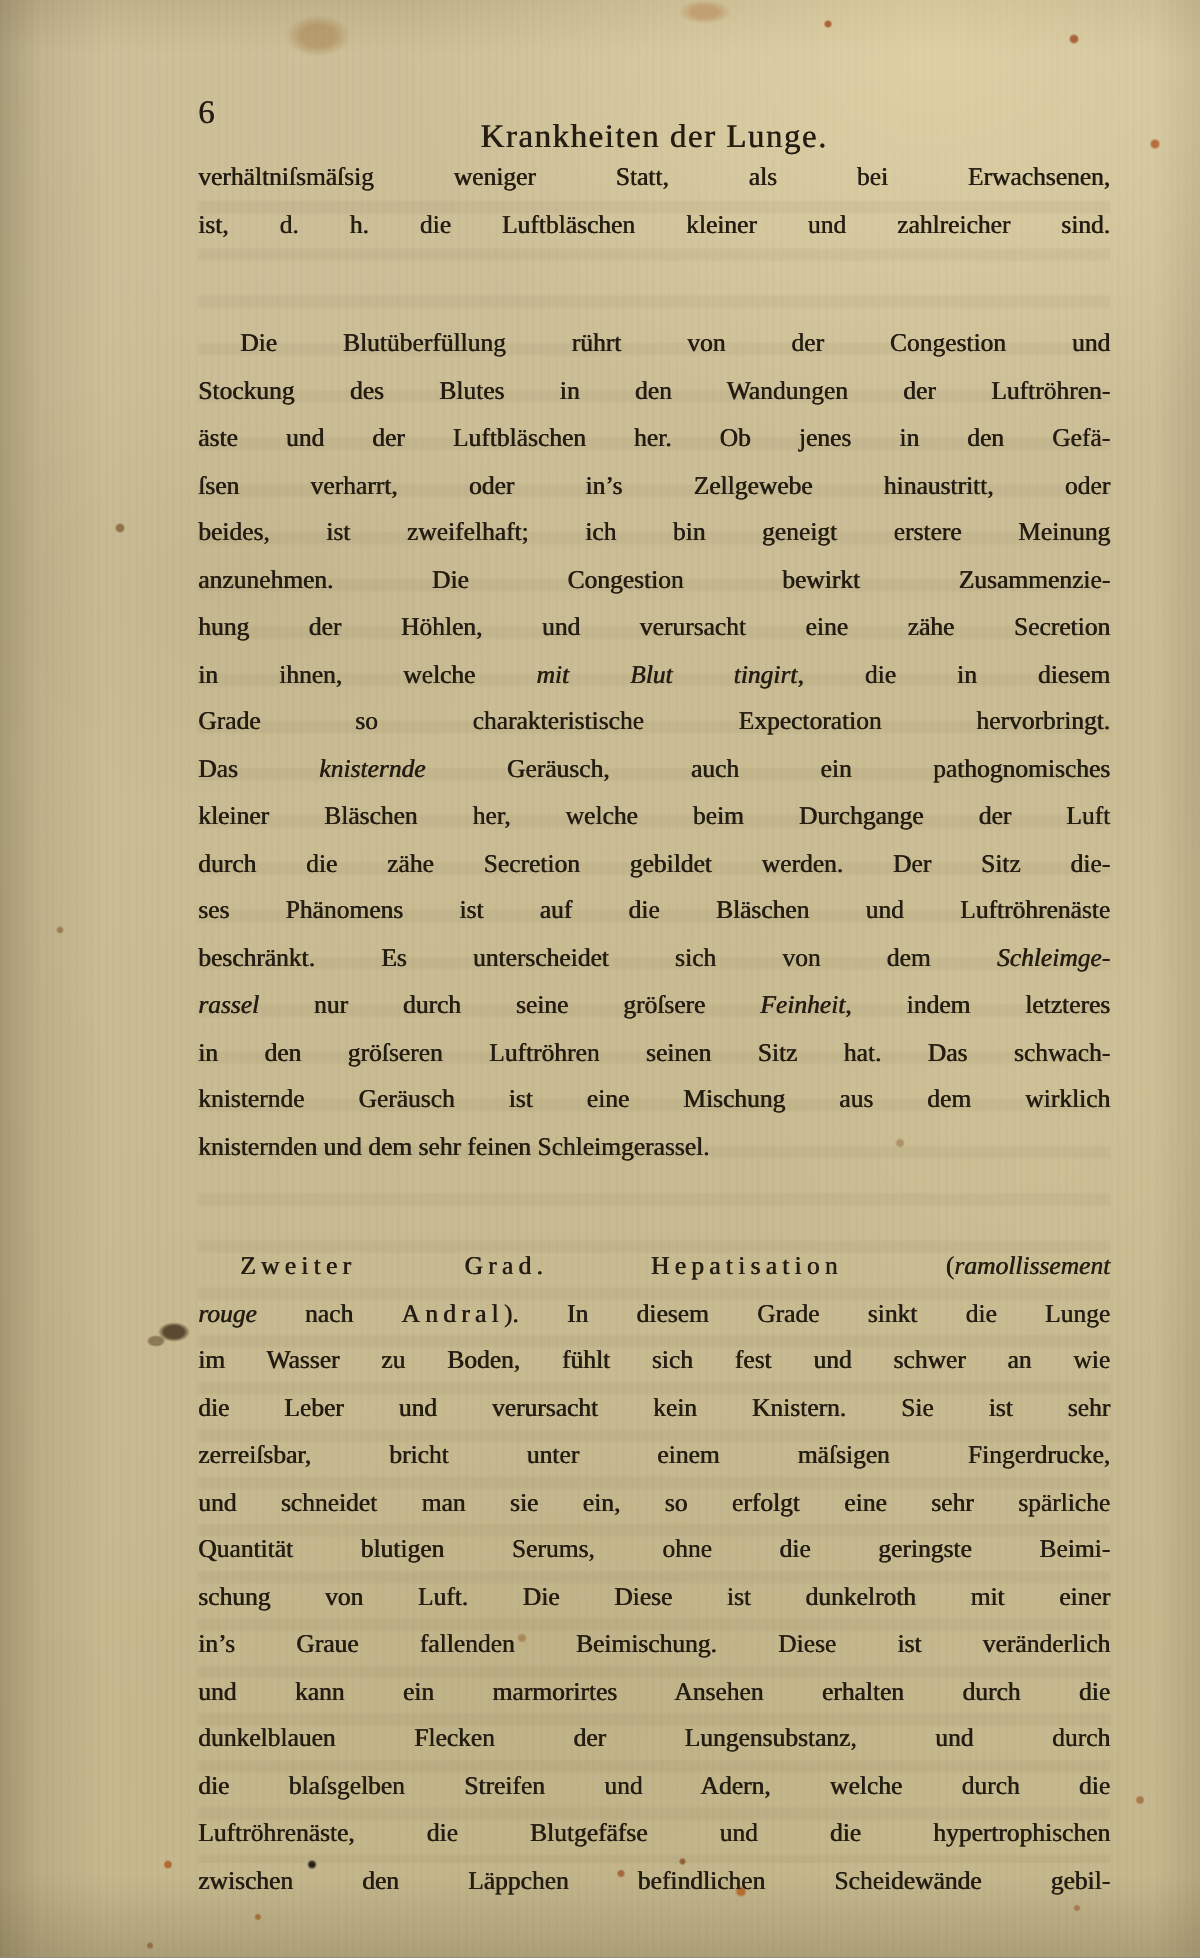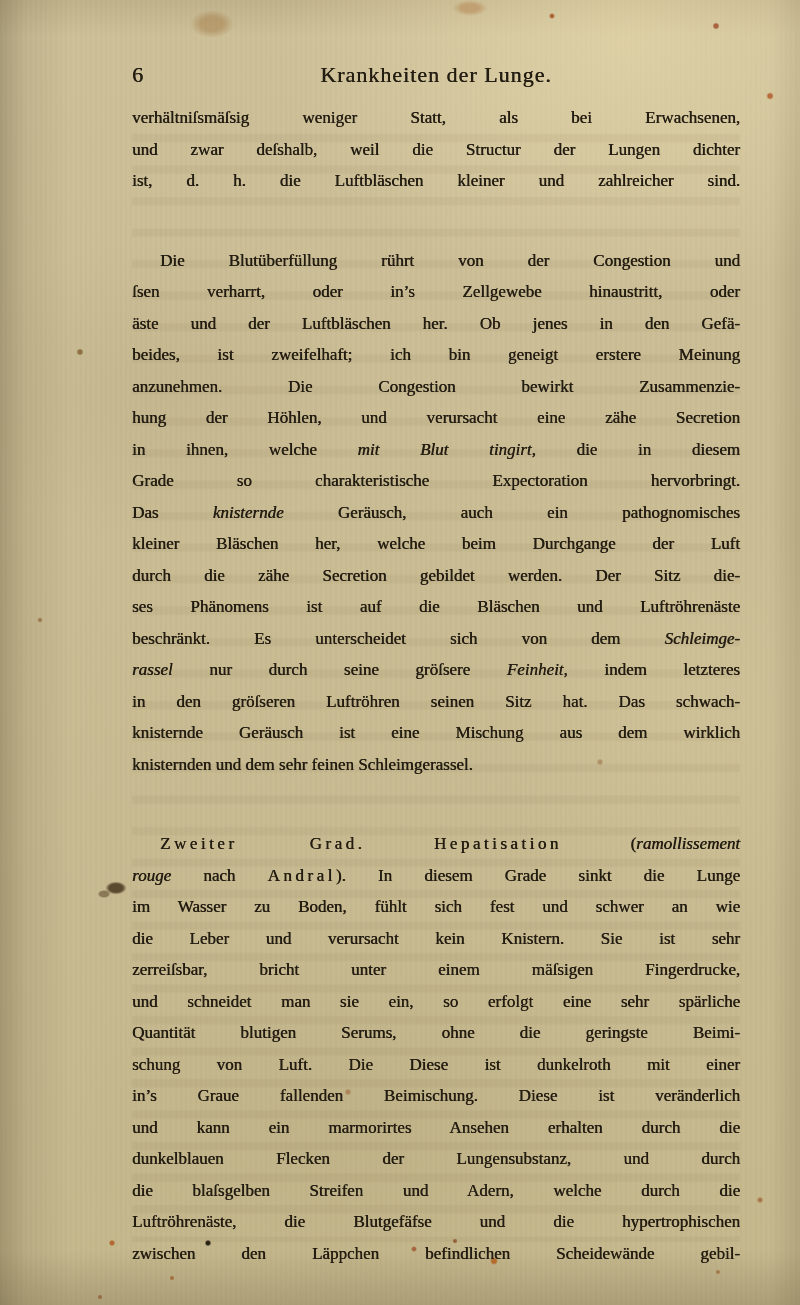--- a/index.html
+++ b/index.html
@@ -58,21 +58,21 @@
       rgba(110,90,55,.075) 23px 29px,
       rgba(110,90,55,0) 31.5px);
     pointer-events:none;
   }
   .header{
     position:absolute;top:60px;left:132px;right:60px;height:30px;
     line-height:30px;font-size:22px;
     text-shadow:.4px 0 currentColor;
   }
   .pagenum{position:absolute;left:0;top:0;}
-  .runtitle{display:block;text-align:center;letter-spacing:1px;}
+  .runtitle{display:block;text-align:center;letter-spacing:1px;margin-top:16px;}
   .body-text{
     position:absolute;left:132px;width:608px;top:102px;
     font-size:17px;line-height:31.5px;
     text-shadow:.45px 0 currentColor;
   }
   .line{text-align:justify;text-align-last:justify;white-space:nowrap;}
   .line.no-just{text-align:right;text-align-last:left;}
   .line.indent{padding-left:28px;margin-top:48px;}
   .it{font-style:italic;}
   .sp{letter-spacing:3.5px;}
@@ -83,25 +83,25 @@
 <div class="page">
   <div class="bleed"></div>
 
   <div class="header">
     <span class="pagenum">6</span>
     <span class="runtitle">Krankheiten der Lunge.</span>
   </div>
 
   <div class="body-text">
       <div class="line"><span>verhältniſsmäſsig weniger Statt, als bei Erwachsenen,</span></div>
-      <div class="line"><span>und zwar deſshalb, weil die Structur der Lungen dichter</span></div>
       <div class="line"><span>ist, d. h. die Luftbläschen kleiner und zahlreicher sind.</span></div>
       <div class="line indent"><span>Die Blutüberfüllung rührt von der Congestion und</span></div>
+      <div class="line"><span>Stockung des Blutes in den Wandungen der Luftröhren-</span></div>
+      <div class="line"><span>äste und der Luftbläschen her. Ob jenes in den Gefä-</span></div>
       <div class="line"><span>ſsen verharrt, oder in’s Zellgewebe hinaustritt, oder</span></div>
-      <div class="line"><span>äste und der Luftbläschen her. Ob jenes in den Gefä-</span></div>
       <div class="line"><span>beides, ist zweifelhaft; ich bin geneigt erstere Meinung</span></div>
       <div class="line"><span>anzunehmen. Die Congestion bewirkt Zusammenzie-</span></div>
       <div class="line"><span>hung der Höhlen, und verursacht eine zähe Secretion</span></div>
       <div class="line"><span>in ihnen, welche </span><span class="it">mit Blut tingirt</span><span>, die in diesem</span></div>
       <div class="line"><span>Grade so charakteristische Expectoration hervorbringt.</span></div>
       <div class="line"><span>Das </span><span class="it">knisternde</span><span> Geräusch, auch ein pathognomisches</span></div>
       <div class="line"><span>kleiner Bläschen her, welche beim Durchgange der Luft</span></div>
       <div class="line"><span>durch die zähe Secretion gebildet werden. Der Sitz die-</span></div>
       <div class="line"><span>ses Phänomens ist auf die Bläschen und Luftröhrenäste</span></div>
       <div class="line"><span>beschränkt. Es unterscheidet sich von dem </span><span class="it">Schleimge-</span></div>

